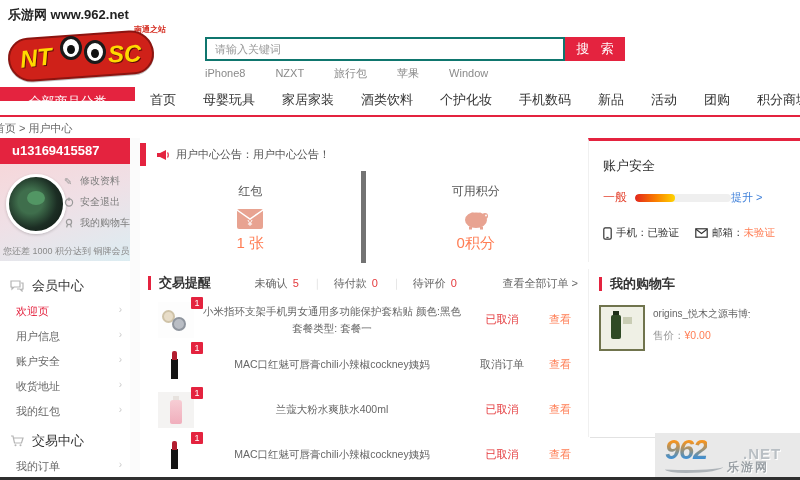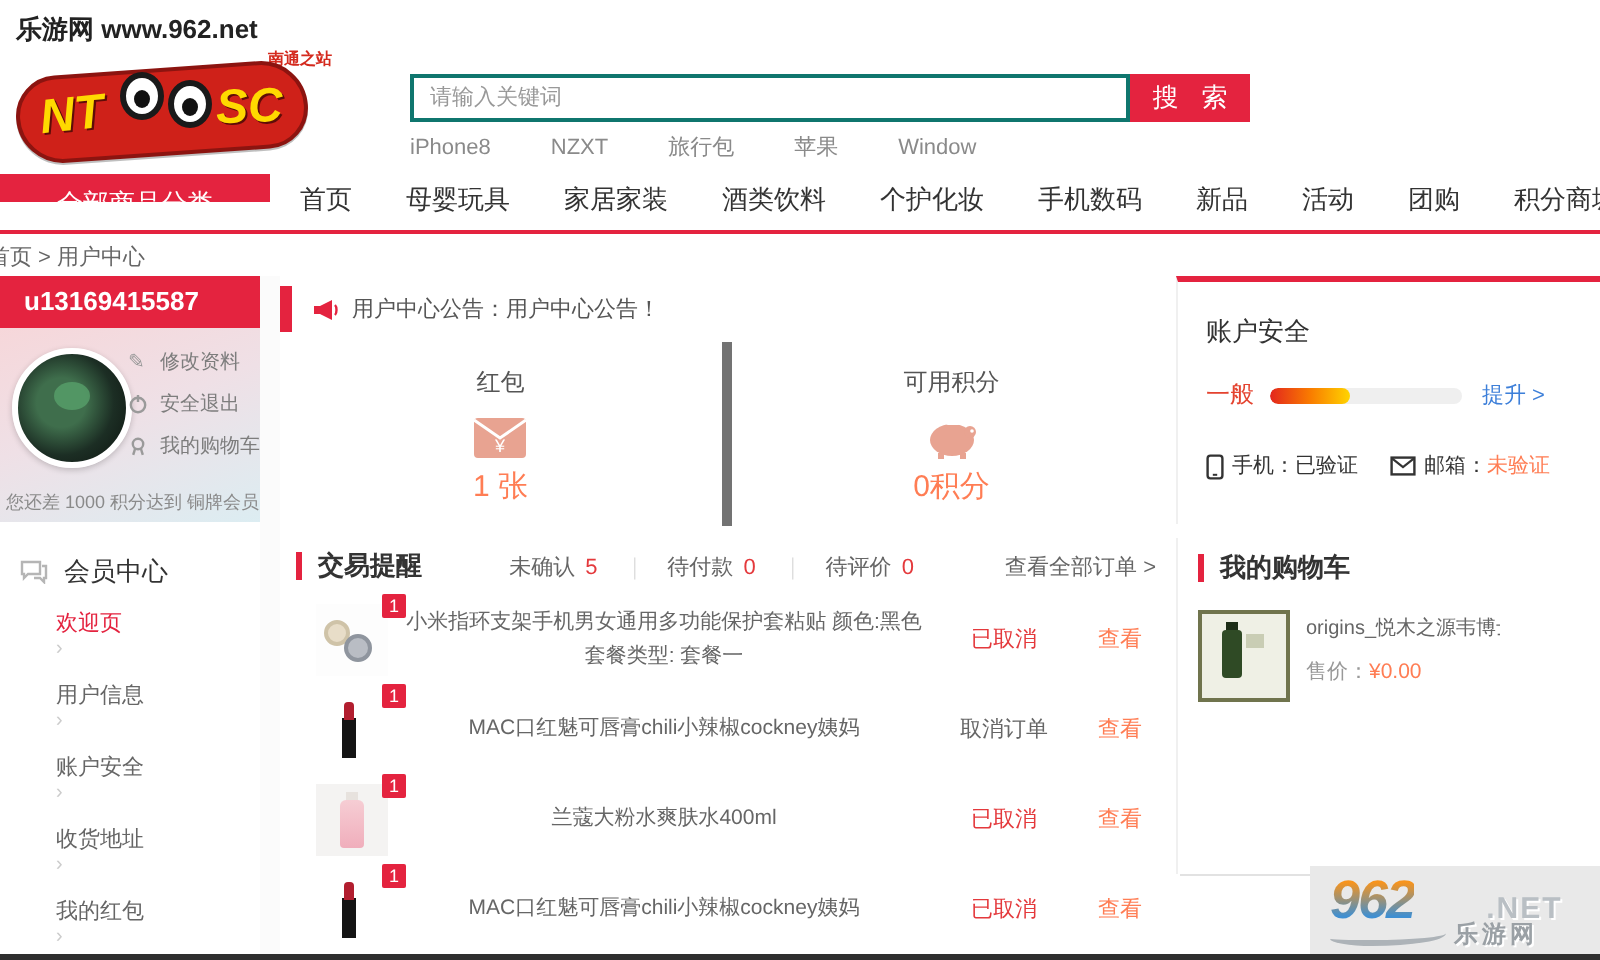--- a/index.html
+++ b/index.html
@@ -57,22 +57,22 @@
     background:#58a06a; border-radius:50%; opacity:.8; }
   .user-links { position:absolute; left:64px; top:10px; }
   .user-link { font-size:10px; color:#7d7d7d; margin-bottom:7px; white-space:nowrap; cursor:pointer;
     display:flex; align-items:center; }
   .user-link .ic { width:12px; margin-right:4px; color:#9a9a9a; font-size:10px; display:inline-flex; }
   .points-hint { position:absolute; left:3px; bottom:3px; font-size:9px; color:#8a8a8a; white-space:nowrap; }
 
   .side-menu { padding-top:8px; }
   .menu-sec { display:flex; align-items:center; font-size:13px; color:#333; margin:8px 0 4px 10px; }
   .menu-sec svg { margin-right:8px; }
-  .menu-item { font-size:11px; color:#666; padding:5px 8px 5px 28px; cursor:pointer;
-    display:flex; justify-content:space-between; white-space:nowrap;flex-direction:column; }
+  .menu-item { font-size:11px; color:#666; padding:5px 8px 5px 16px; cursor:pointer;
+    display:flex; justify-content:space-between; white-space:nowrap; }
   .menu-item .chev { color:#ccc; font-size:10px; }
   .menu-item.active { color:#e4233f; }
 
   
   .notice { left:140px; top:143px; width:446px; height:23px; background:#fff;
     border-left:6px solid #e4233f; display:flex; align-items:center; }
   .notice-text { font-size:11px; color:#555; margin-left:6px; }
   .notice svg { margin-left:10px; }
 
   .stats { left:140px; top:171px; width:446px; height:92px; background:#fff; display:flex; }
@@ -122,21 +122,21 @@
 
   
   .security { left:588px; top:138px; width:212px; height:124px; background:#fff;
     border-top:3px solid #e4233f; border-left:1px solid #f0f0f0; padding:16px 14px 0; }
   .sec-title { font-size:13px; color:#333; }
   .gauge-row { display:flex; align-items:center; margin-top:14px; }
   .sec-level { font-size:12px; color:#e4432f; margin-right:8px; }
   .gauge { width:96px; height:8px; background:#efefef; border-radius:4px; overflow:hidden; }
   .gauge-fill { width:42%; height:100%; border-radius:4px;
     background:linear-gradient(90deg,#e3261d,#f97b00,#ffd400); }
-  .improve { font-size:11px; color:#3d7fd9; margin-left:10px; cursor:pointer; white-space:nowrap; }
+  .improve { font-size:11px; color:#3d7fd9; cursor:pointer; white-space:nowrap; }
   .verify-row { display:flex; margin-top:20px; font-size:10.5px; color:#333; }
   .verify { display:flex; align-items:center; margin-right:16px; white-space:nowrap; }
   .verify svg { margin-right:4px; }
   .v-warn { color:#ff7d54; }
 
   .cartbox { left:588px; top:269px; width:170px; height:168px; background:#fff;
     border-left:1px solid #f0f0f0; }
   .cart-head { display:flex; align-items:center; height:30px; padding:0 10px; }
   .cart-title { font-size:13px; color:#333; font-weight:bold; }
   .cart-item { display:flex; padding:6px 8px 0 10px; }

